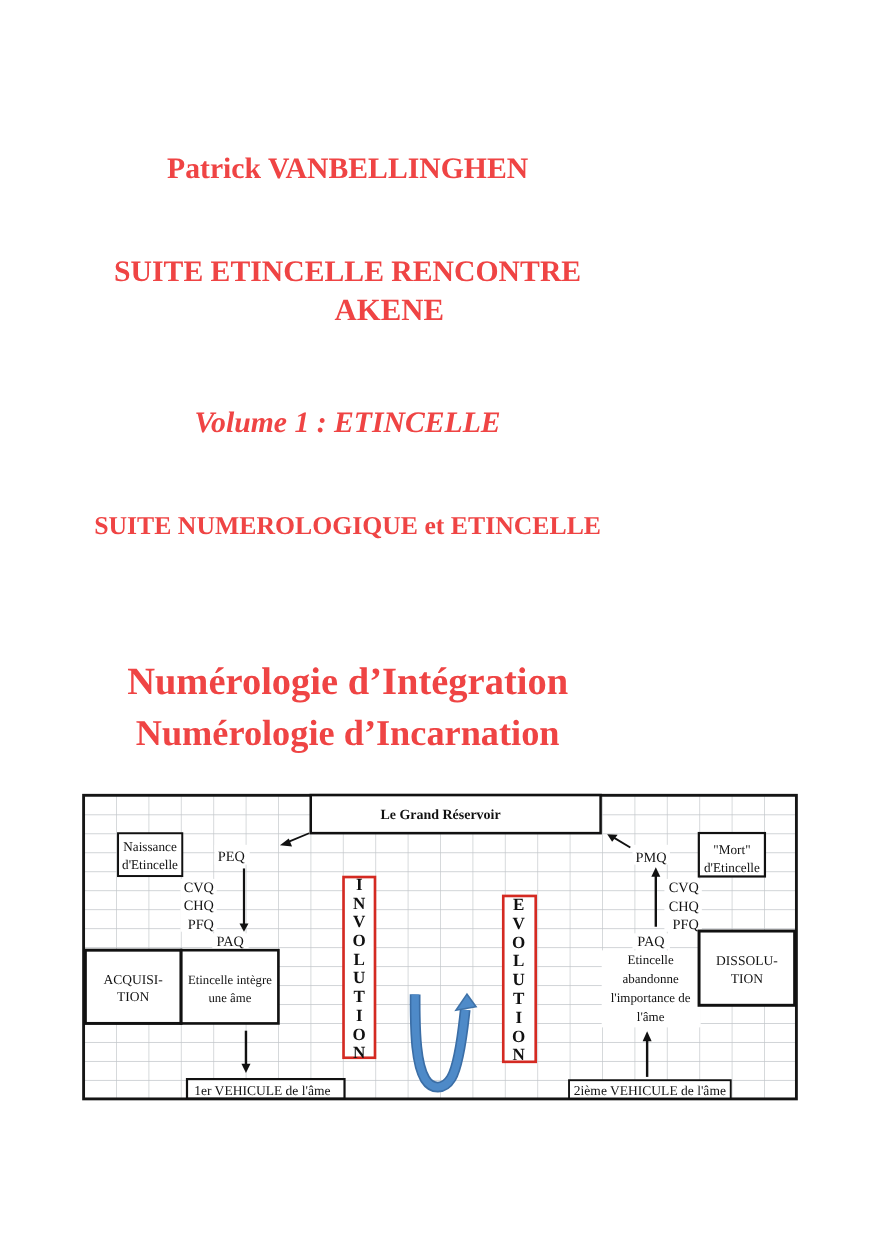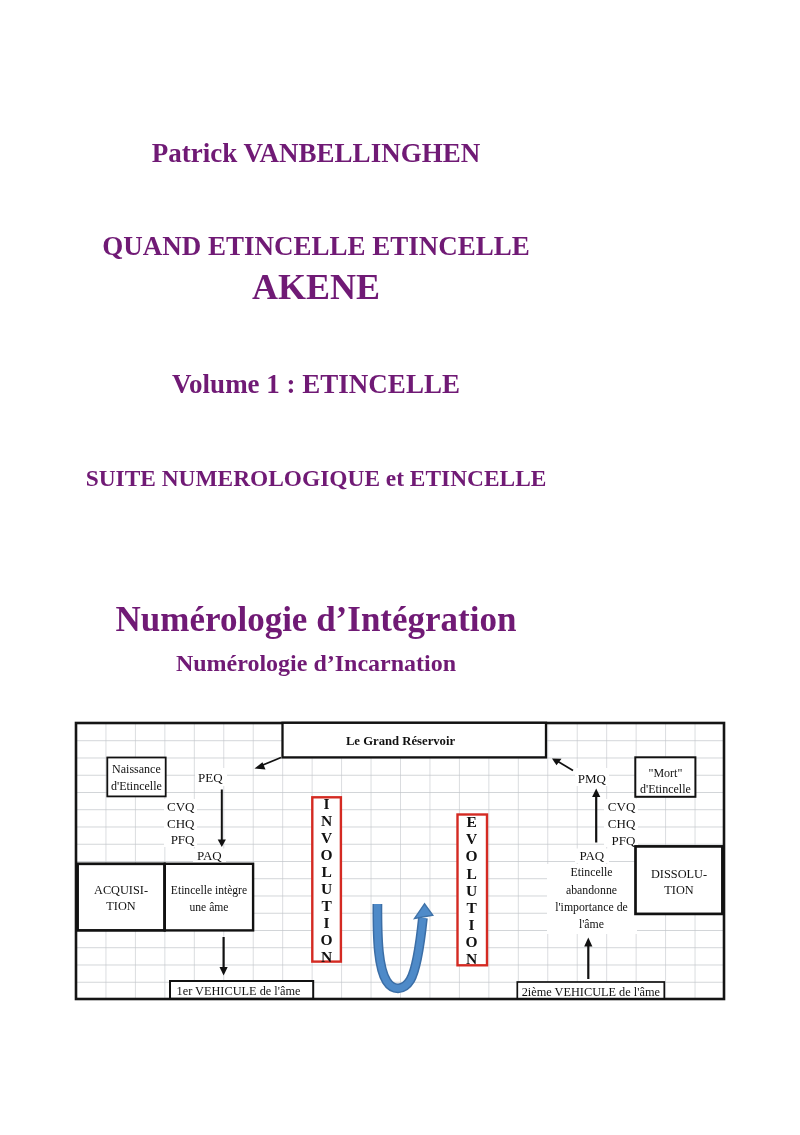--- a/index.html
+++ b/index.html
@@ -1,29 +1,29 @@
 <!DOCTYPE html>
 <html><head><meta charset="utf-8"><style>
 html,body{margin:0;padding:0;background:#fff;width:800px;height:1135px;overflow:hidden;}
-.t{position:absolute;left:0;width:632px;text-align:center;font-family:"Liberation Serif",serif;font-weight:bold;color:#701a75;line-height:1;white-space:nowrap;}
+.t{position:absolute;left:0;width:632px;text-align:center;font-family:"Liberation Serif",serif;font-weight:bold;color:#ef4444;line-height:1;white-space:nowrap;}
 </style></head><body>
 
 <div class="t" style="top:139.9px;font-size:27px;">Patrick VANBELLINGHEN</div>
 
-<div class="t" style="top:233.4px;font-size:27px;">QUAND ETINCELLE ETINCELLE</div>
+<div class="t" style="top:233.4px;font-size:27px;">SUITE ETINCELLE RENCONTRE</div>
 
-<div class="t" style="top:269.4px;font-size:36px;">AKENE</div>
+<div class="t" style="top:269.4px;font-size:28px;padding-left:38px;">AKENE</div>
 
-<div class="t" style="top:371.4px;font-size:27px;">Volume 1 : ETINCELLE</div>
+<div class="t" style="top:371.4px;font-size:27px;font-style:italic;">Volume 1 : ETINCELLE</div>
 
 <div class="t" style="top:467.3px;font-size:23.4px;">SUITE NUMEROLOGIQUE et ETINCELLE</div>
 
 <div class="t" style="top:601.9px;font-size:35px;">Numérologie d’Intégration</div>
 
-<div class="t" style="top:650.9px;font-size:24px;">Numérologie d’Incarnation</div>
+<div class="t" style="top:650.9px;font-size:33px;">Numérologie d’Incarnation</div>
 
 <svg style="position:absolute;left:0;top:700px;" width="800" height="320" viewBox="0 700 800 320" font-family="Liberation Serif,serif" fill="#111">
 <defs>
       <pattern id="gp" x="76.000" y="723.000" width="29.45455" height="17.25000" patternUnits="userSpaceOnUse">
 <path d="M29.4545 0H0V17.250" fill="none" stroke="#c2c6ca" stroke-width="1.2"></path>
       </pattern>
     </defs>
 
 <g>
       <rect x="76.0" y="723.0" width="648.0" height="276.0" fill="url(#gp)"></rect>

